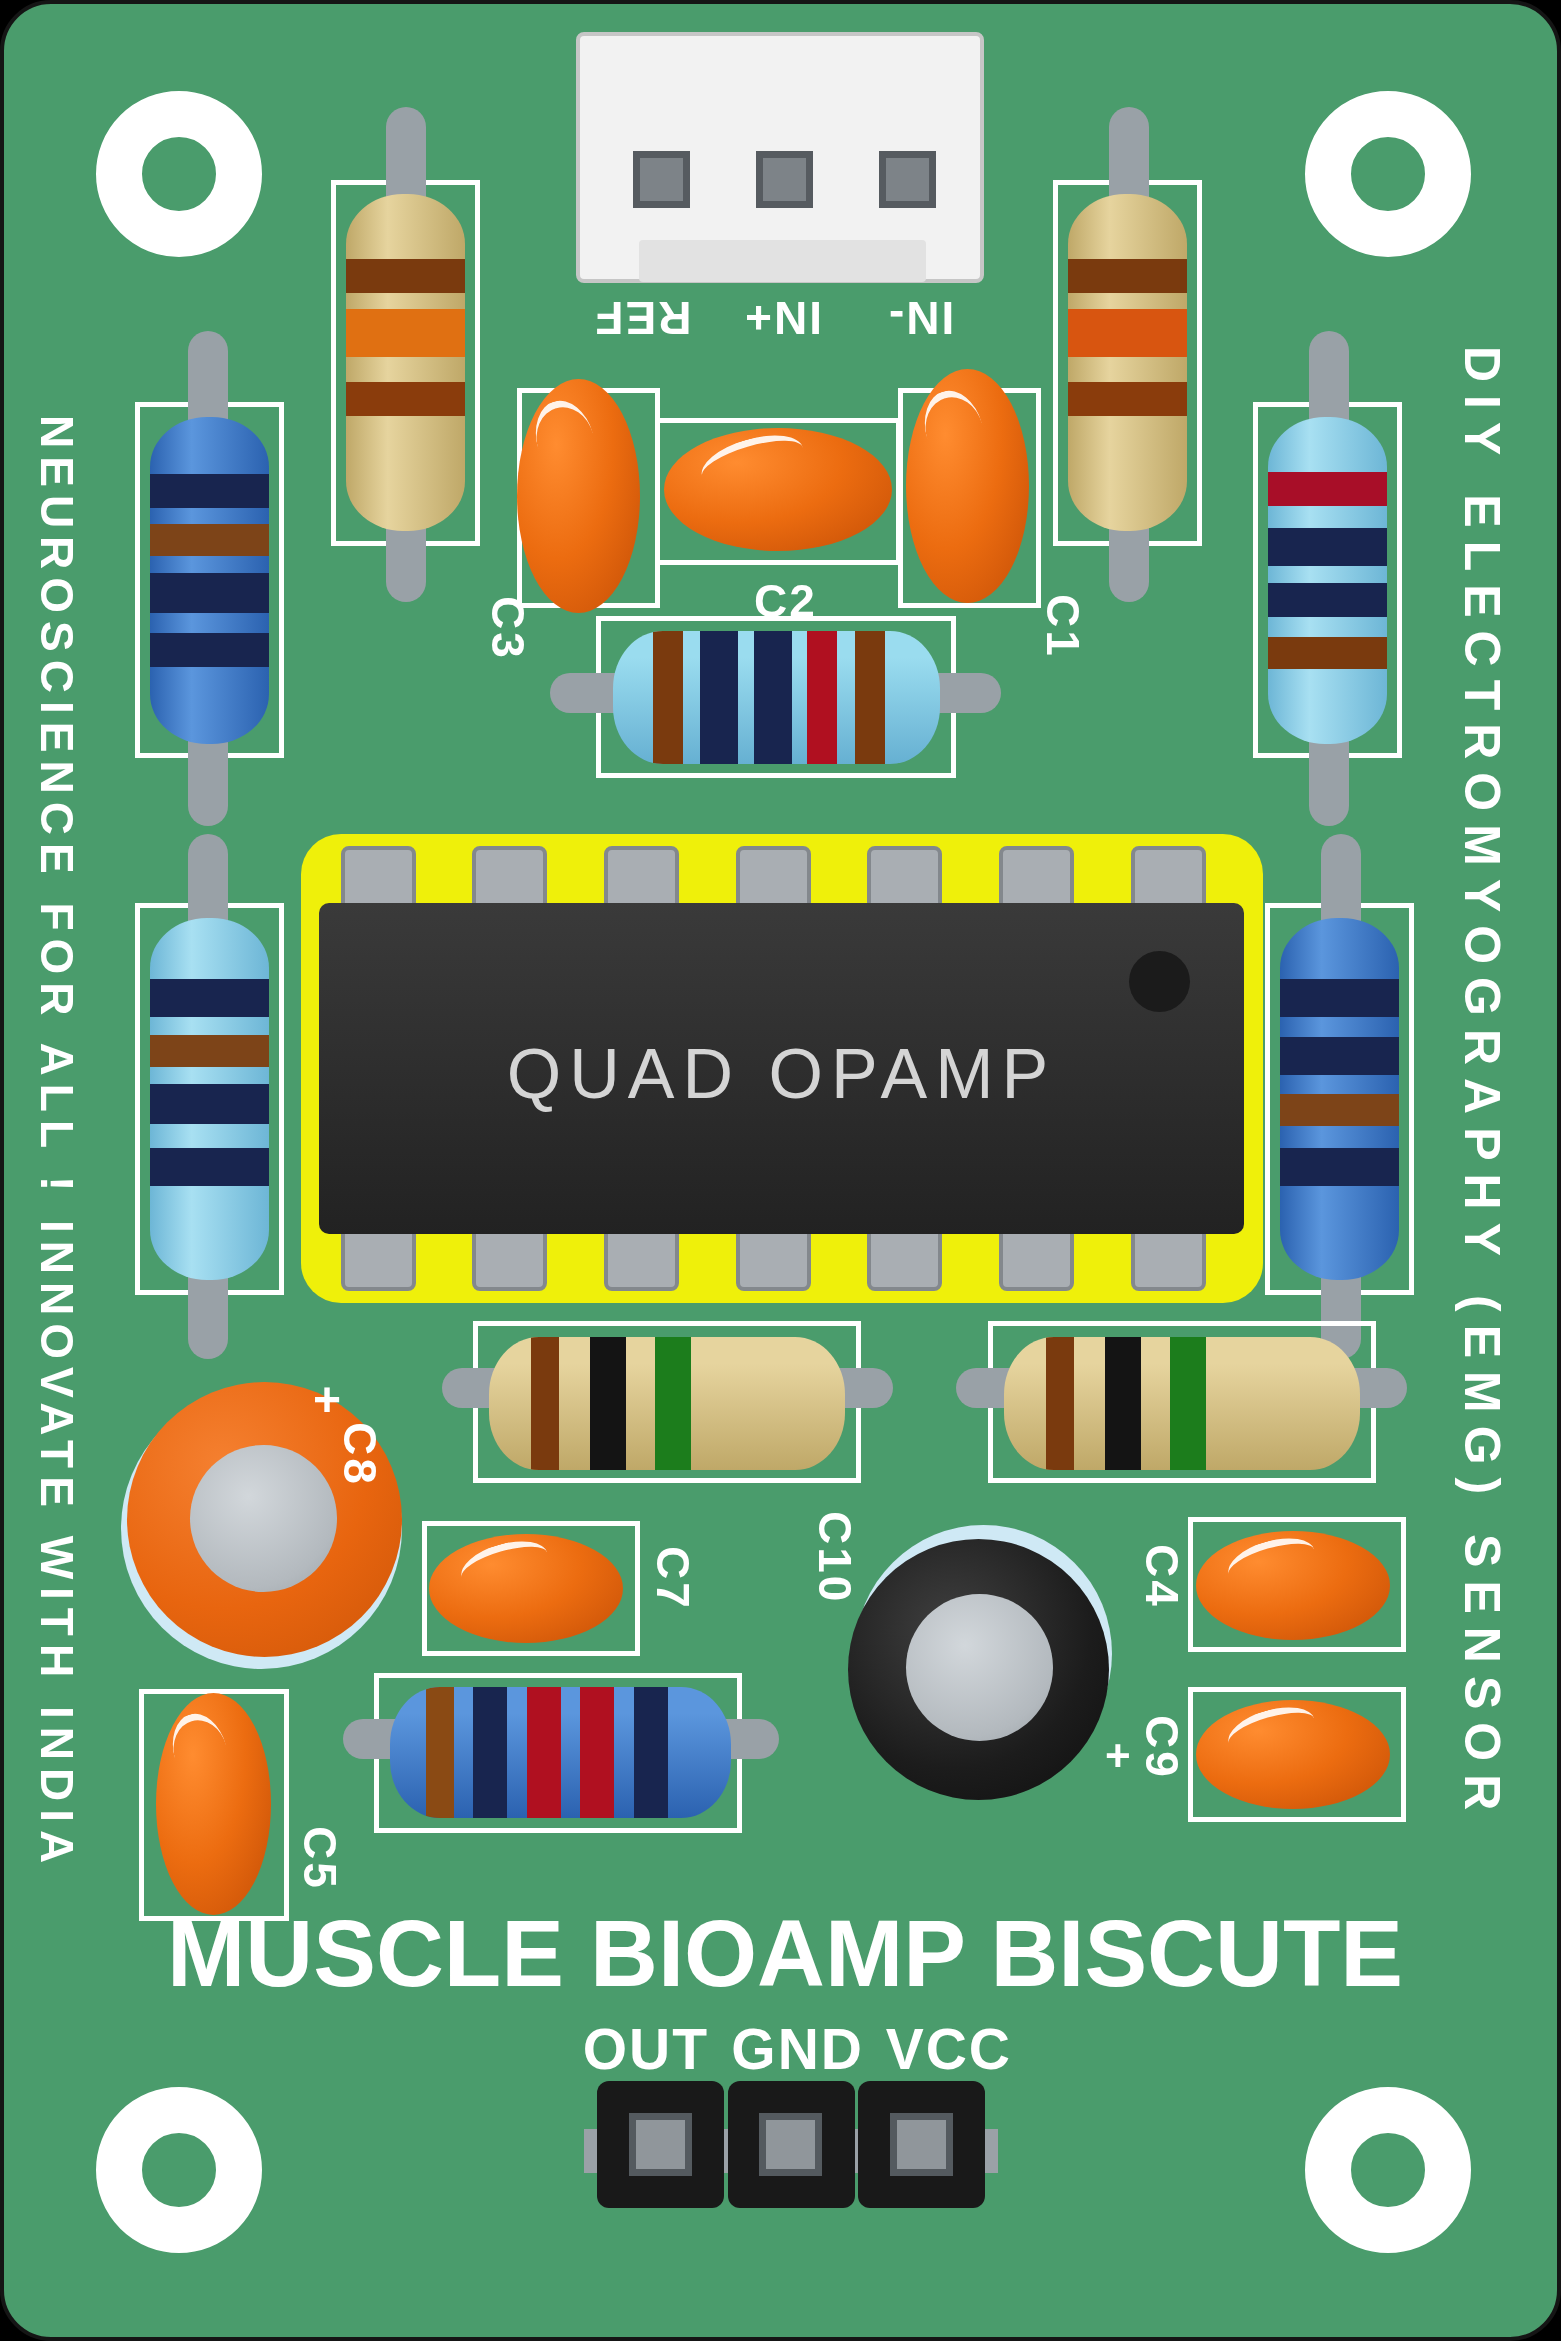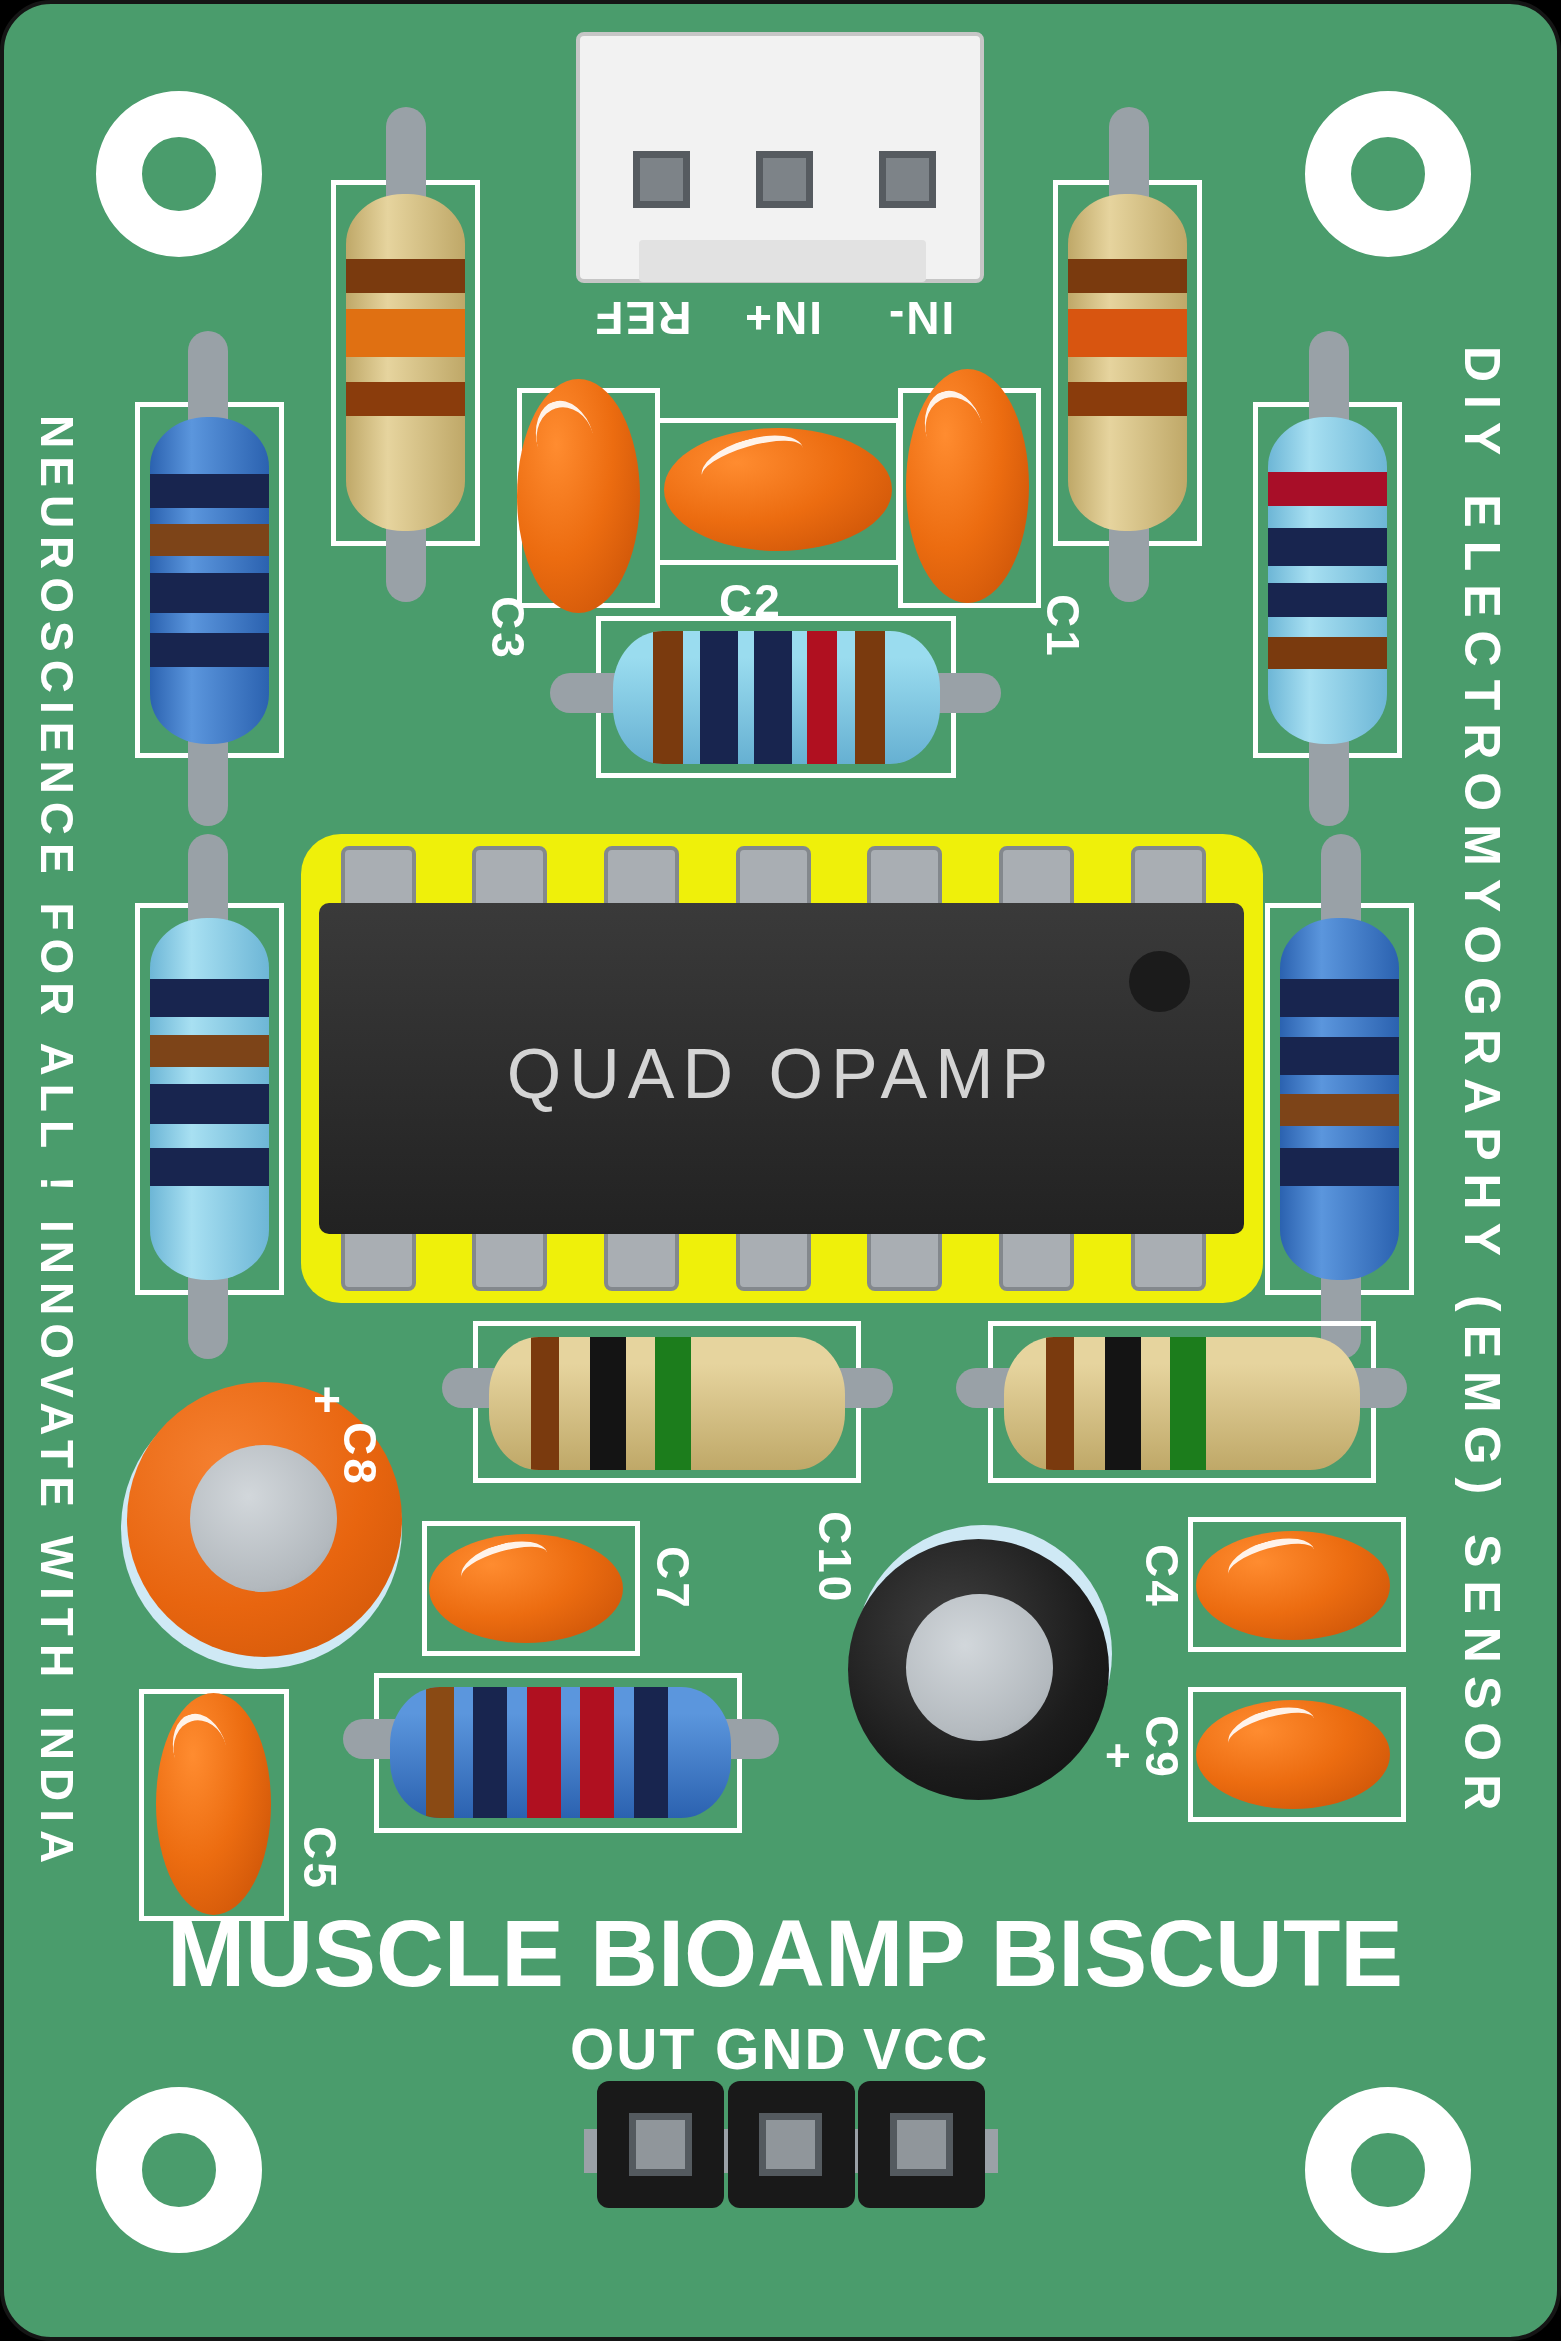--- a/index.html
+++ b/index.html
@@ -41,21 +41,21 @@
              border-radius:10px; }
   .ic-label { position:absolute; color:#d4d4d4; font-size:70px; letter-spacing:8px;
               text-align:center; }
   .title { position:absolute; color:#fff; font-weight:bold; font-size:94px;
            text-align:center; white-space:nowrap; }
   .hdr-bar { position:absolute; background:#9aa1a7; }
   .hdr-sq { position:absolute; width:127px; height:127px; background:#191919; border-radius:12px; }
   .hdr-pin { position:absolute; width:63px; height:63px; background:#90969b;
              border:7px solid #545a5f; }
   .hdr-label { position:absolute; color:#fff; font-weight:bold; font-size:57px;
-               text-align:left; letter-spacing:2px; }
+               text-align:right; letter-spacing:2px; }
   .plus { position:absolute; color:#fff; font-weight:bold; font-size:48px; }
 </style>
 </head>
 <body>
 
 <div class="board">
 
   <div class="hole" style="left:92px;top:87px"></div>
   <div class="hole" style="left:1301px;top:87px"></div>
   <div class="hole" style="left:92px;top:2083px"></div>
@@ -108,21 +108,21 @@
     <div class="band bh" style="top:220px;height:32px;background:#7a3a0e"></div>
   </div>
 
   <div class="box" style="left:513px;top:384px;width:143px;height:220px"></div>
   <div class="box" style="left:894px;top:384px;width:143px;height:220px"></div>
   <div class="box" style="left:651px;top:414px;width:246px;height:147px"></div>
   <div class="cap" style="left:513px;top:375px;width:123px;height:234px"></div>
   <div class="cap" style="left:660px;top:424px;width:228px;height:123px"></div>
   <div class="cap" style="left:902px;top:365px;width:123px;height:234px"></div>
   <div class="vlabel" style="left:477px;top:592px">C3</div>
-  <div class="hlabel" style="left:715px;top:570px">C2</div>
+  <div class="hlabel" style="left:750px;top:570px">C2</div>
   <div class="vlabel" style="left:1032px;top:590px">C1</div>
 
   <div class="box" style="left:592px;top:612px;width:360px;height:162px"></div>
   <div class="lead" style="left:546px;top:669px;width:451px;height:40px"></div>
   <div class="res h" style="left:609px;top:627px;width:327px;height:133px;background:linear-gradient(180deg,#9adcef 20%,#66b0d2)">
     <div class="band bv" style="left:40px;width:30px;background:#7a3a0e"></div>
     <div class="band bv" style="left:87px;width:38px;background:#18254f"></div>
     <div class="band bv" style="left:141px;width:38px;background:#18254f"></div>
     <div class="band bv" style="left:194px;width:30px;background:#b01020"></div>
     <div class="band bv" style="left:242px;width:30px;background:#7a3a0e"></div>

